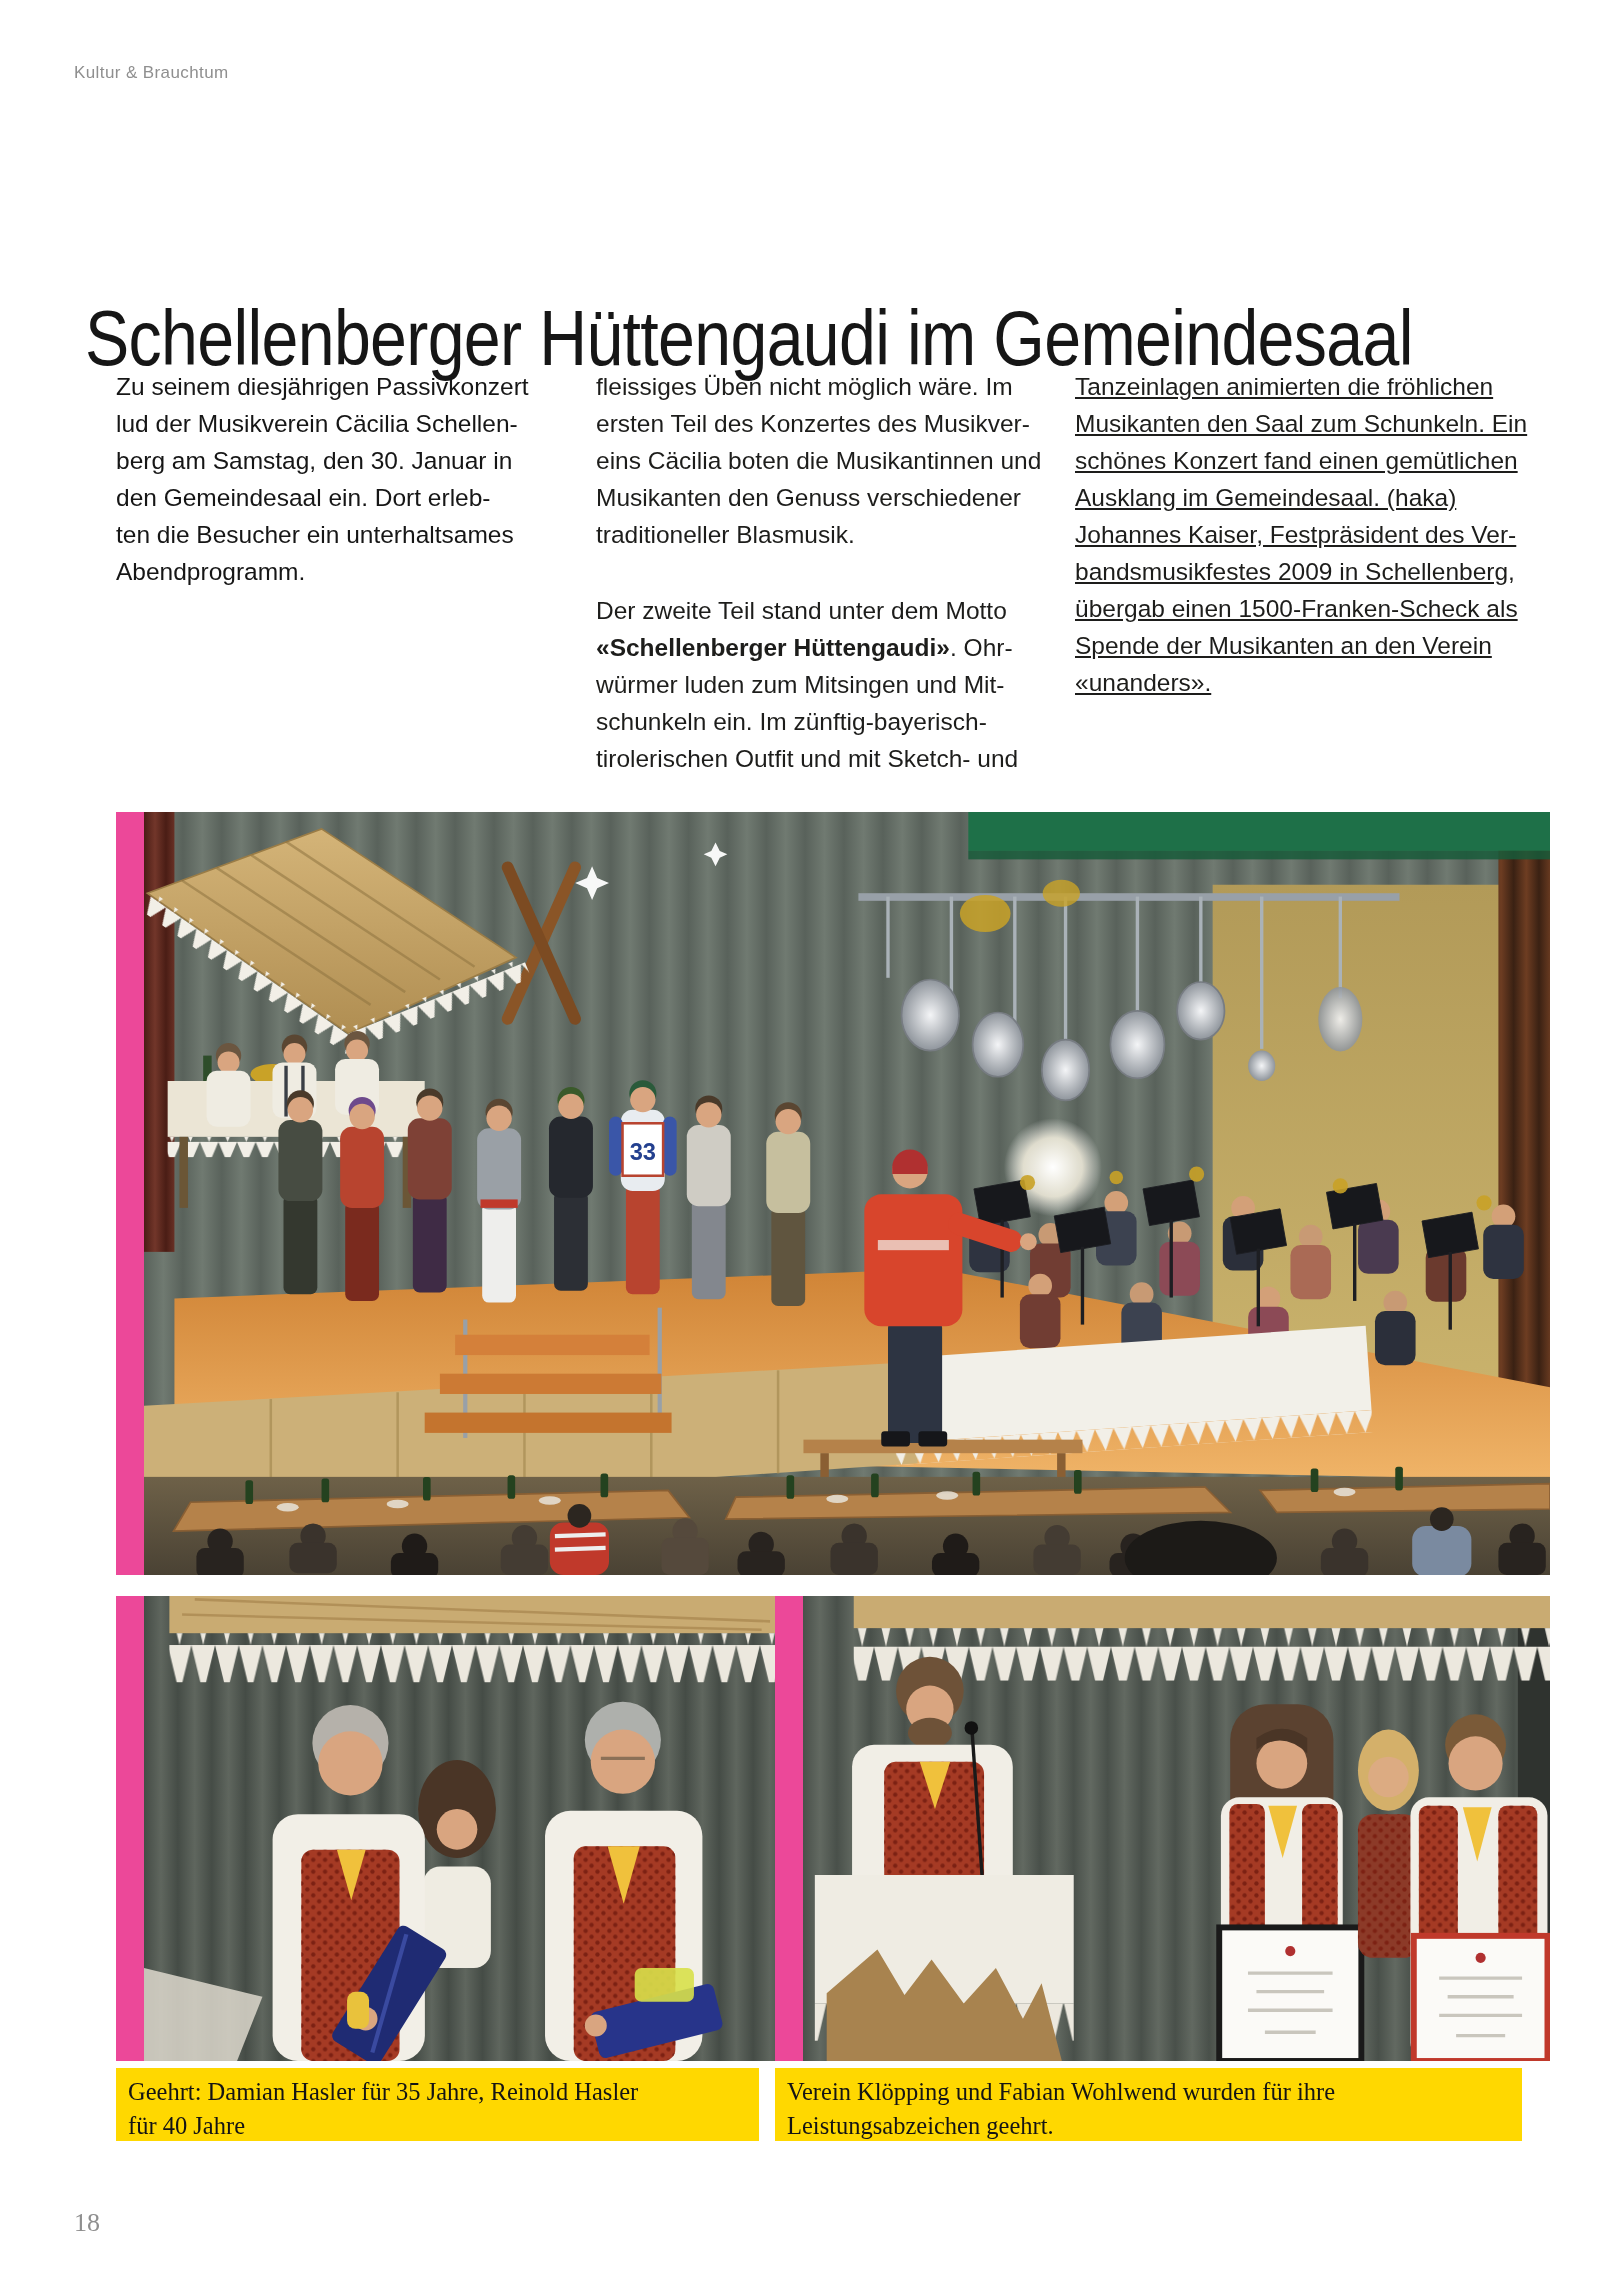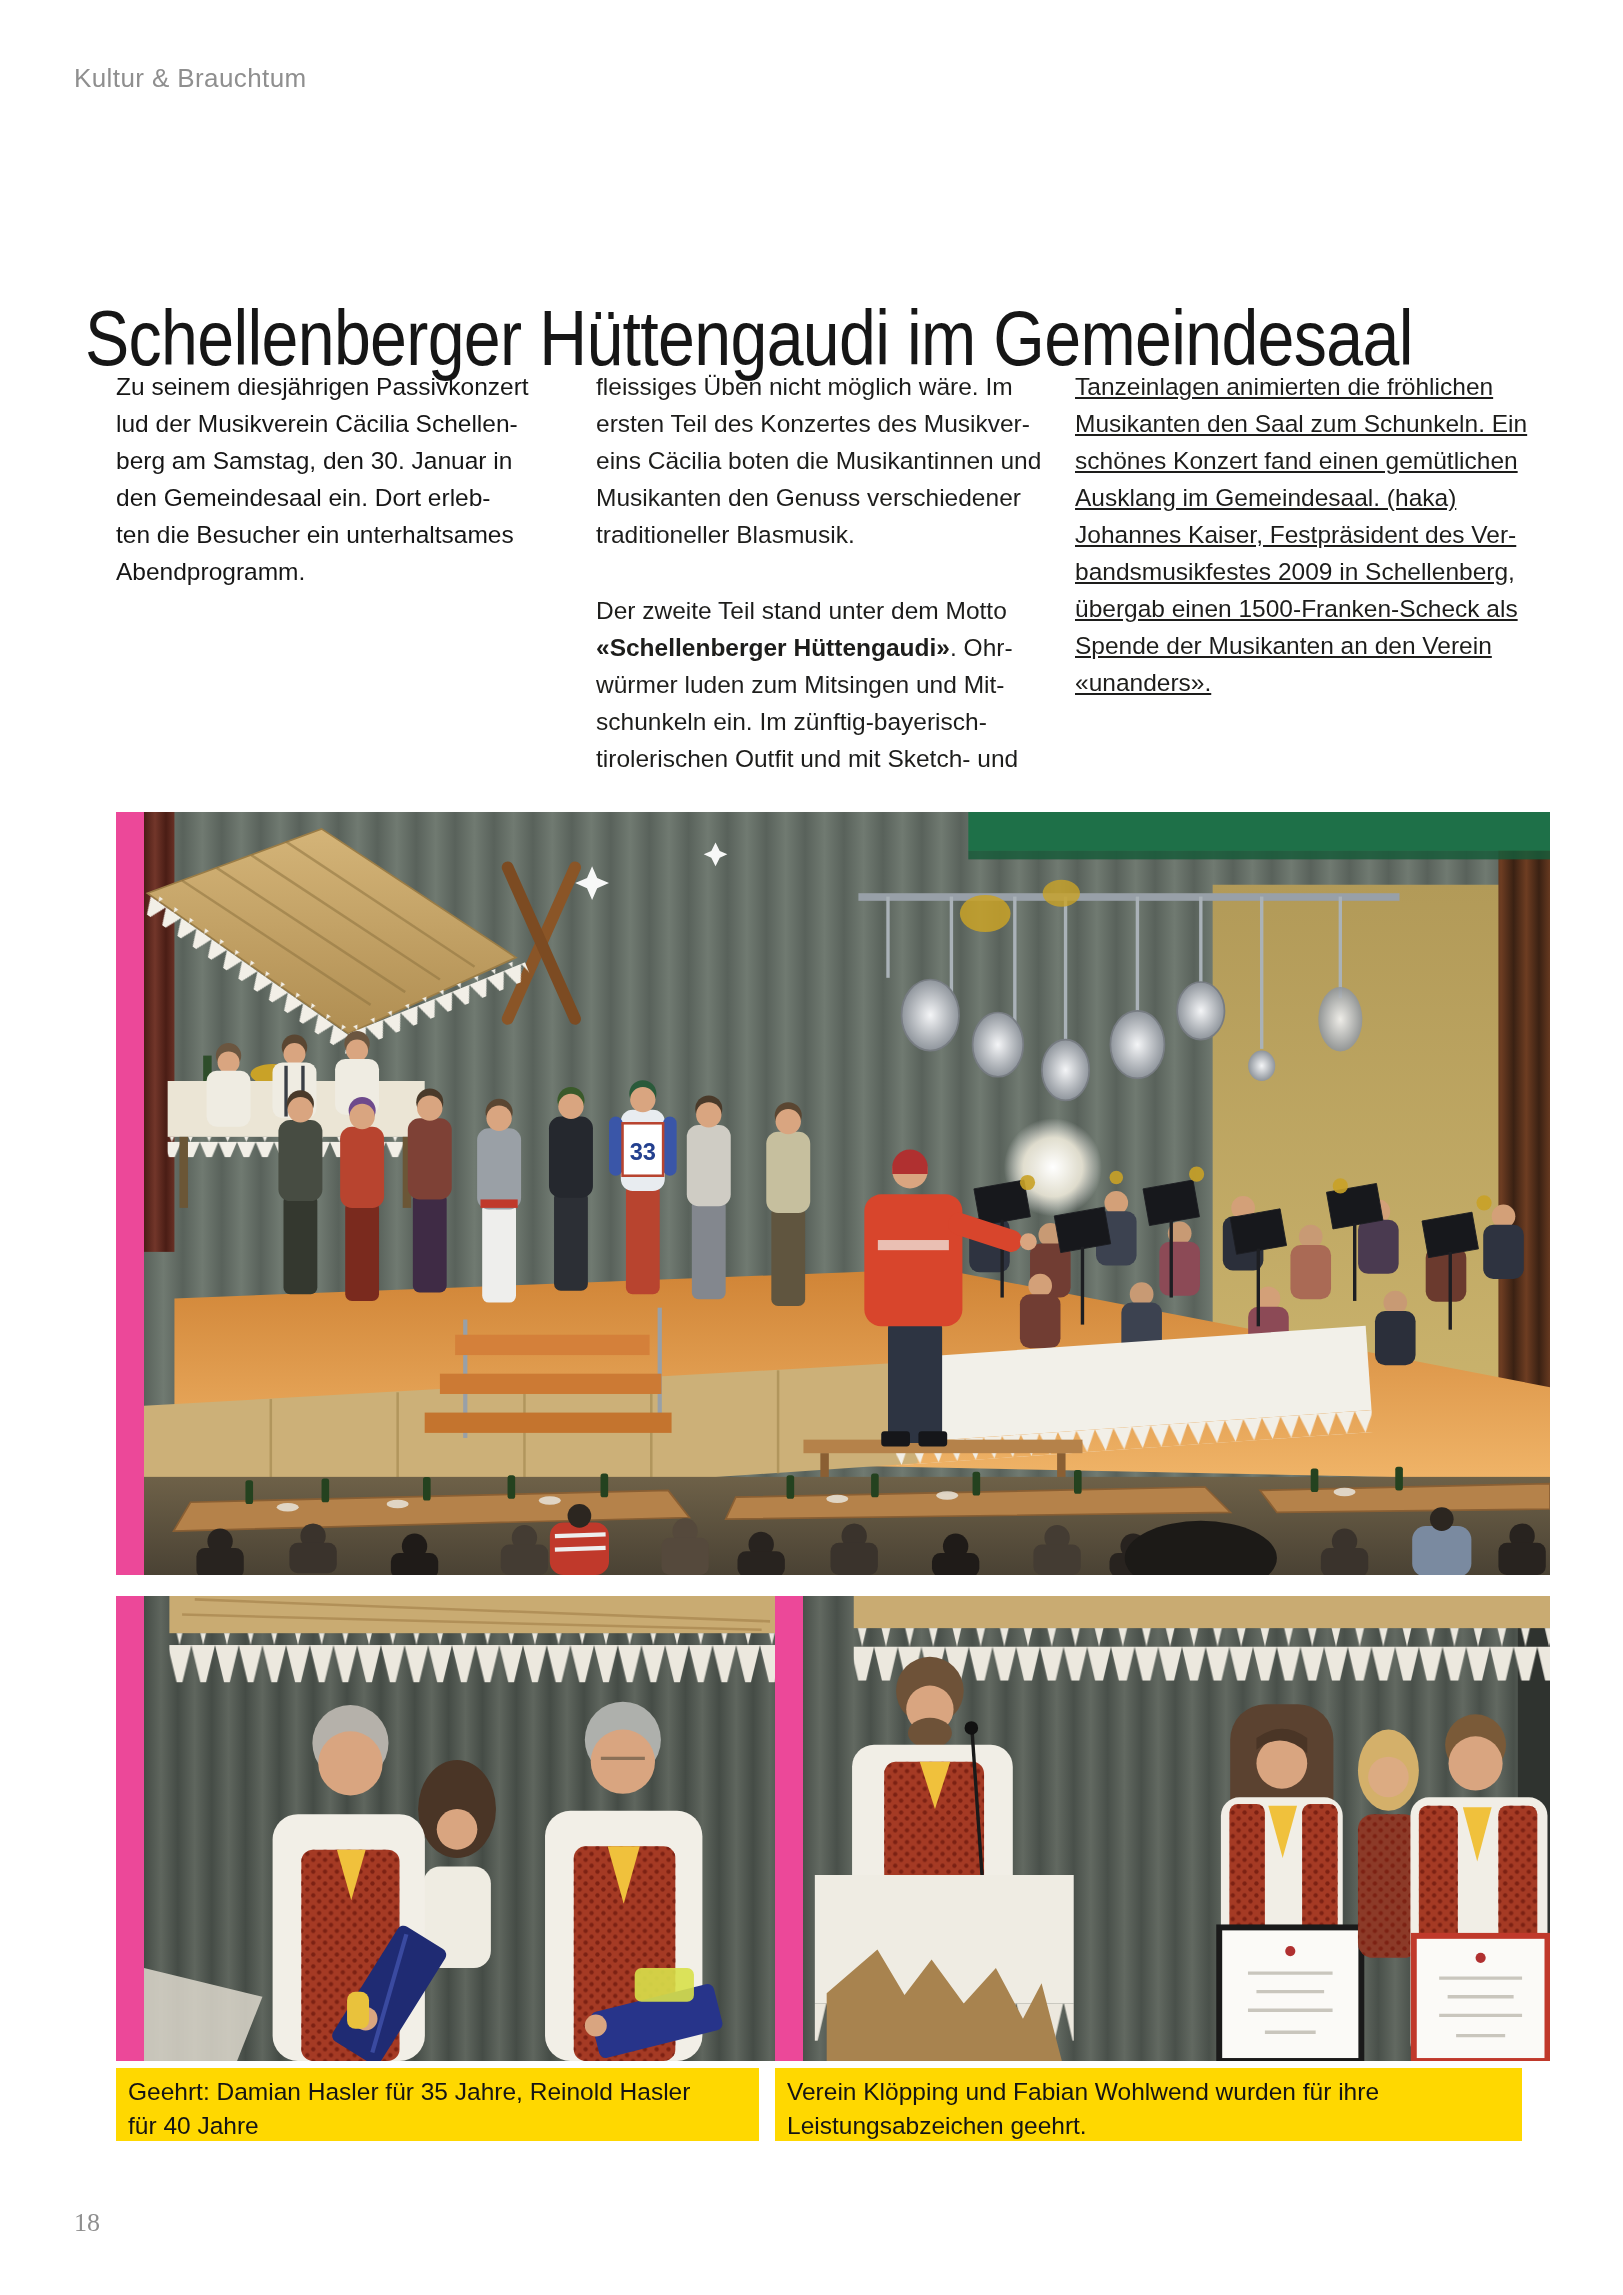--- a/index.html
+++ b/index.html
@@ -1,33 +1,33 @@
 <!DOCTYPE html>
 <html style="font-size:13.5px"><head>
 <meta charset="utf-8">
 <style>
   html,body{margin:0;padding:0;background:#e8e8e8;}
   .page{position:relative;width:1623px;height:2295px;background:#ffffff;overflow:hidden;
         font-family:"Liberation Sans",sans-serif;color:#1d1d1b;}
-  .kicker{position:absolute;left:74px;top:63px;font-size:26px;color:#8f8f8f;letter-spacing:0.4px;white-space:pre;}
+  .kicker{position:absolute;left:74px;top:63px;font-size:17px;color:#8f8f8f;letter-spacing:0.4px;white-space:pre;}
   .headline{position:absolute;left:85px;top:247px;font-size:78px;line-height:78px;font-weight:400;
             color:#161616;transform:scaleX(.85);transform-origin:left top;white-space:pre;letter-spacing:-0.8px;}
   .col{position:absolute;top:368px;width:461px;font-size:24.5px;line-height:37px;}
   .col p{margin:0;white-space:pre;}
   .col .lead{font-weight:normal;color:#161616;}
   .col .para-gap{margin-top:39px;}
   .col .subhead{font-weight:bold;margin-top:47px;color:#161616;}
   .col1{left:116px;} .col2{left:596px;} .col3{left:1075px;text-decoration:underline;}
   .photo{position:absolute;overflow:hidden;background:#ec4899;padding-left:28px;}
   .photo svg{display:block;width:100%;height:100%;}
   .photo-main{left:116px;top:812px;width:1406px;height:763px;}
   .photo-left{left:116px;top:1596px;width:643px;height:465px;}
   .photo-right{left:775px;top:1596px;width:747px;height:465px;}
   .caption{position:absolute;top:2068px;height:73px;background:#ffd800;font-size:24.5px;line-height:34px;
-           color:#141414;padding:6.8px 0 0 12px;box-sizing:border-box;white-space:pre;}
+           color:#141414;padding:6.8px 0 0 12px;box-sizing:border-box;white-space:pre;font-family:Liberation Serif, serif;}
   .caption-left{left:116px;width:643px;}
   .caption-right{left:775px;width:747px;}
   .pagenum{position:absolute;left:74px;top:2208px;font-size:26px;color:#8f8f8f;white-space:pre;font-family:Liberation Serif, serif;}
 </style>
 </head>
 <body>
 
 <div class="page">
 
   <div class="kicker">Kultur &amp; Brauchtum</div>

